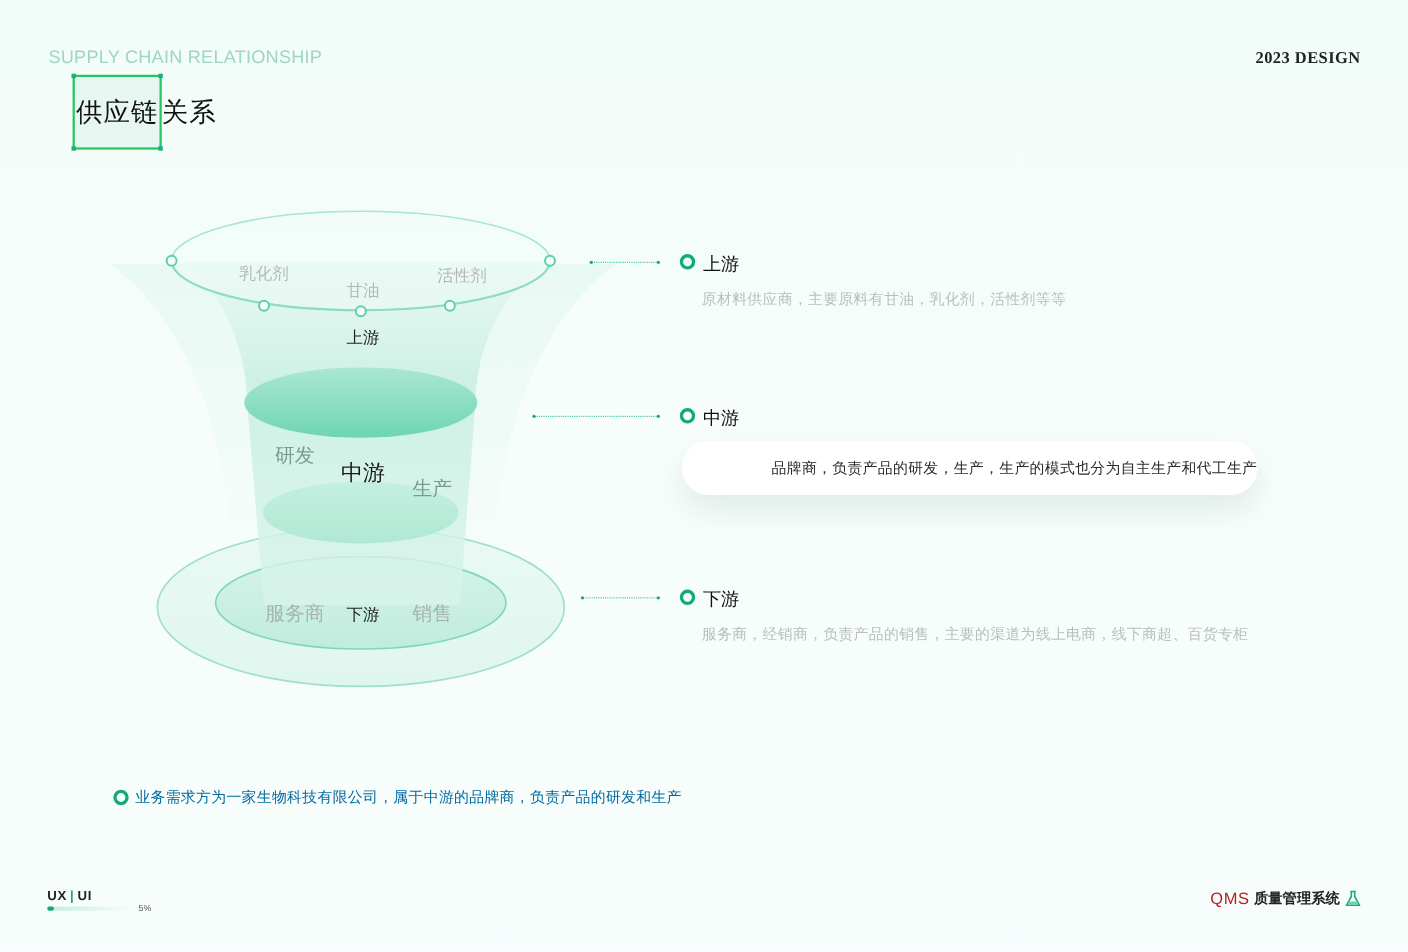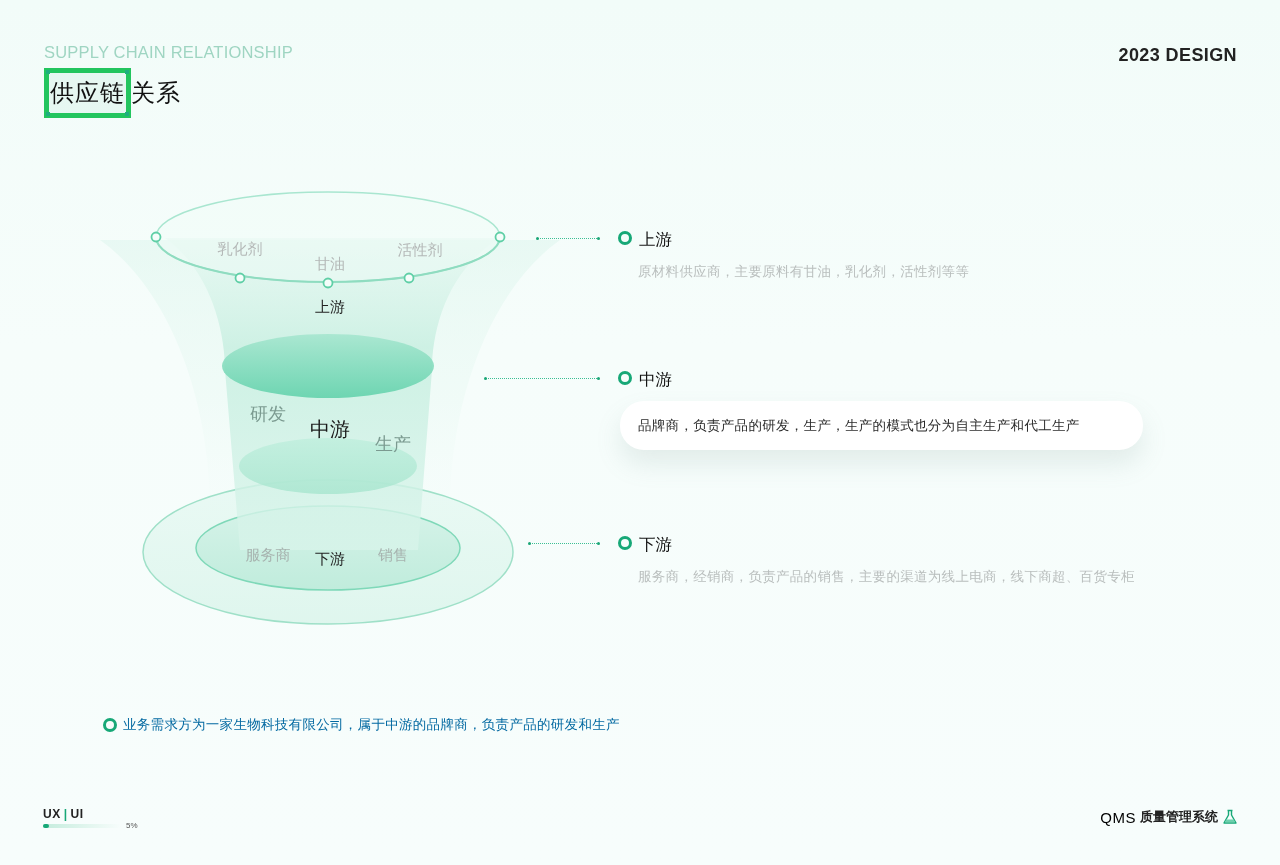--- a/index.html
+++ b/index.html
@@ -20,46 +20,47 @@
       color: #9fd5c2;
     }
     .title {
       left: 44px; top: 68px;
       font-size: 24px; color: #111;
       letter-spacing: 1px;
     }
     .title-sel {
       display: inline-block; position: relative;
       background: rgba(170, 225, 205, 0.18);
-      border: 5px solid #22c55e;
-      padding: 4px 1px;
+      border: 2px solid #22c55e;
+      padding: 16px 1px;
+      margin-left: 22px;
     }
     .title-sel .h {
       position: absolute; width: 4px; height: 4px; background: #1fae7f;
     }
     .h.tl { left: -3px; top: -3px; }
     .h.tr { right: -3px; top: -3px; }
     .h.bl { left: -3px; bottom: -3px; }
     .h.br { right: -3px; bottom: -3px; }
     .design-tag {
       right: 43px; top: 45px;
-      font-family: Liberation Sans, sans-serif;
-      font-weight: bold; font-size: 18px; letter-spacing: 0.4px;
+      font-family: Liberation Serif, serif;
+      font-weight: bold; font-size: 15px; letter-spacing: 0.4px;
       color: #222;
     }
 
     
     .diagram { left: 90px; top: 180px; width: 480px; height: 470px; }
     .diagram svg { position: absolute; left: 0; top: 0; }
     .dlabel { position: absolute; white-space: nowrap; transform: translateX(-50%); }
     .lbl-gray { color: #b4b8b7; font-size: 15px; }
     .lbl-mid  { color: #7b9a90; font-size: 18px; }
     .lbl-dark { color: #222; font-size: 15px; }
     .lbl-big  { color: #1a1a1a; font-size: 20px; }
-    .lbl-small{ color: #a7b3af; font-size: 15px; }
+    .lbl-small{ color: #a7b3af; font-size: 18px; }
 
     
     .conn { height: 0; border-top: 1px dotted #3cbf94; }
     .conn::before, .conn::after {
       content: ""; position: absolute; top: -2.5px;
       width: 3px; height: 3px; border-radius: 50%; background: #1aa676;
     }
     .conn::before { left: -1px; }
     .conn::after { right: -1px; }
 
@@ -67,37 +68,37 @@
     .ring {
       width: 14px; height: 14px; border-radius: 50%;
       border: 3px solid #17a877; background: transparent;
     }
     .item-title { font-size: 16.5px; color: #111; }
     .item-desc { font-size: 13.5px; color: #b9bebd; letter-spacing: 0.3px; }
     .card {
       left: 620px; top: 401px; width: 523px; height: 49px;
       background: #fff; border-radius: 24px;
       box-shadow: 0 14px 26px rgba(120, 150, 140, 0.16);
-      display: flex; align-items: center; padding-left: 18px;
+      display: flex; align-items: center; padding-left: 18px; justify-content: flex-end;
     }
     .card-text { font-size: 13.5px; color: #2b2b2b; letter-spacing: 0.3px; }
 
     .note { font-size: 13.5px; color: #0369a1; letter-spacing: 0.3px; }
 
     
     .uxui { left: 43px; top: 807px; font-family: "Liberation Sans", sans-serif; font-size: 12px; color: #222; letter-spacing: 0.5px; font-weight: bold; }
     .uxui .bar { color: #17a877; margin: 0 3px; }
     .progress-track {
       left: 43px; top: 824px; width: 78px; height: 4px; border-radius: 2px;
       background: linear-gradient(90deg, #c4ecdd 0%, #e8f8f2 70%, rgba(255,255,255,0) 100%);
     }
     .progress-fill { height: 100%; width: 6px; border-radius: 2px; background: #17a877; }
     .progress-pct { left: 126px; top: 821px; font-size: 8px; color: #555; font-family: "Liberation Sans", sans-serif; }
     .brand { right: 42px; top: 808px; display: flex; align-items: center; gap: 4px; }
-    .brand-qms { font-family: "Liberation Sans", sans-serif; font-size: 15px; color: #000000; letter-spacing: 0.5px; }
+    .brand-qms { font-family: "Liberation Sans", sans-serif; font-size: 15px; color: #b91c1c; letter-spacing: 0.5px; }
     .brand-name { font-size: 13px; color: #222; font-weight: bold; }
   </style>
 </head>
 <body>
 
 <div class="abs eyebrow">SUPPLY CHAIN RELATIONSHIP</div>
 <div class="abs title">
   <span class="title-sel">
     <span>供应链</span>
     <i class="h tl"></i>

